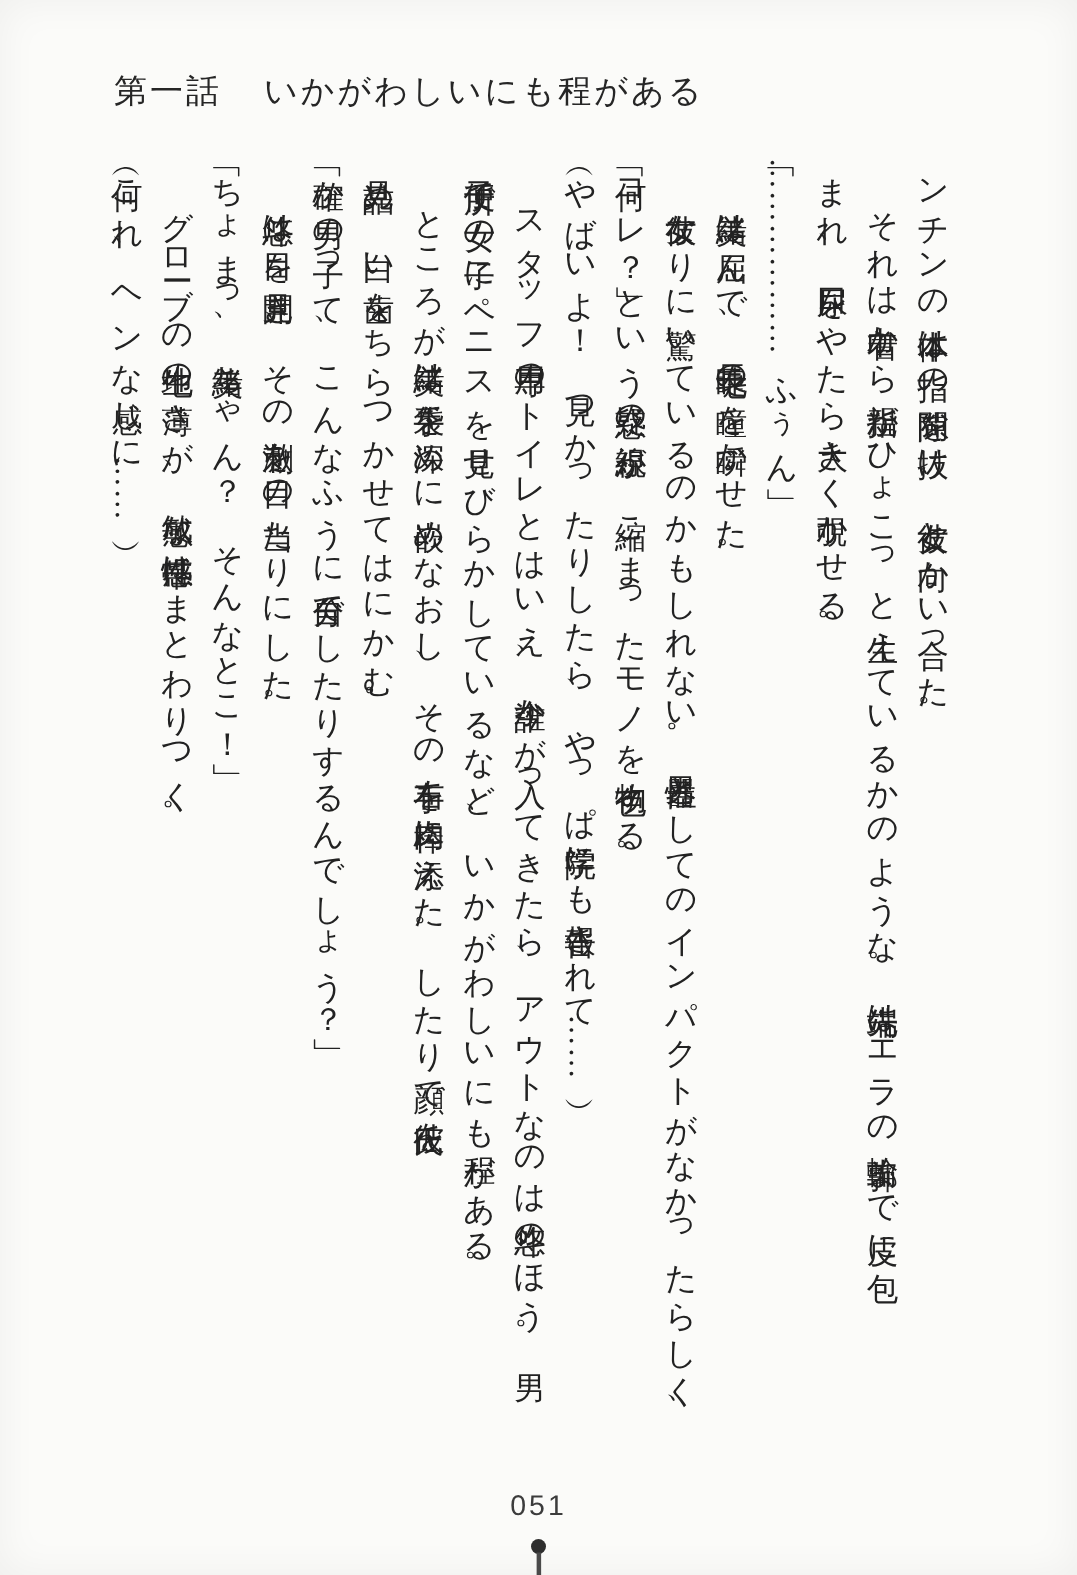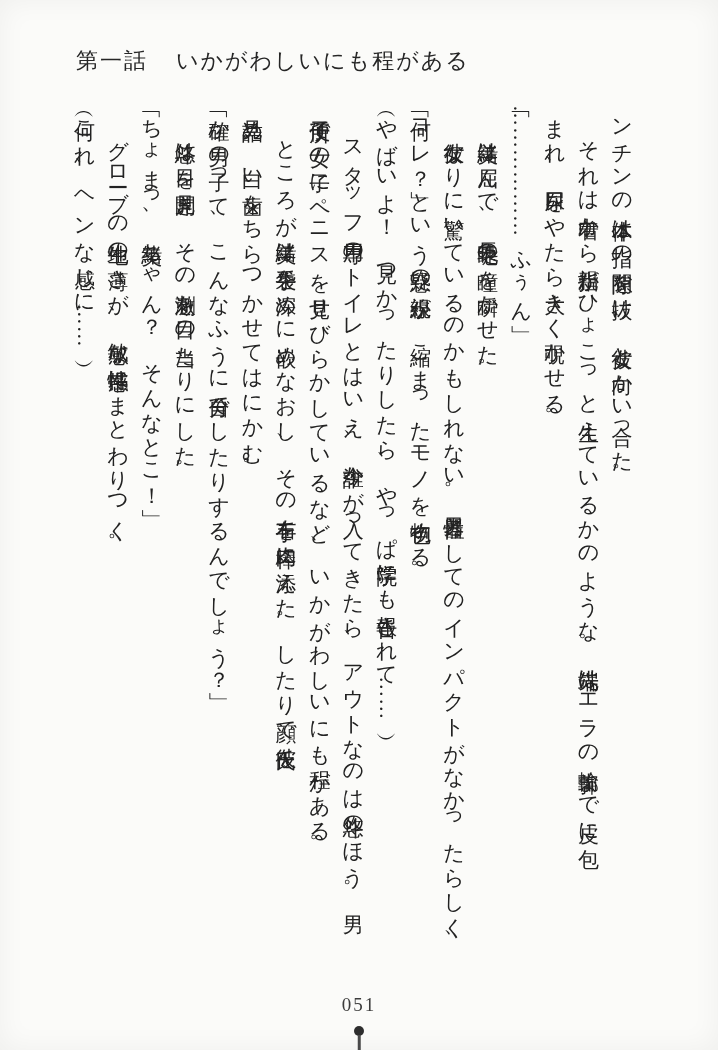--- a/index.html
+++ b/index.html
@@ -63,21 +63,21 @@
     bottom: 0;
     width: 100%;
     height: 62px;
   }
   .page-number {
     position: absolute;
     bottom: 34px;
     left: 0;
     width: 100%;
     text-align: center;
-    font-family: Liberation Serif, serif;
+    font-family: Liberation Sans, sans-serif;
     font-size: 19px;
     letter-spacing: 2px;
     color: #3c3c3c;
   }
   .page-marker {
     position: absolute;
     left: 50%;
     bottom: 14px;
     transform: translateX(-50%);
     width: 10px;

